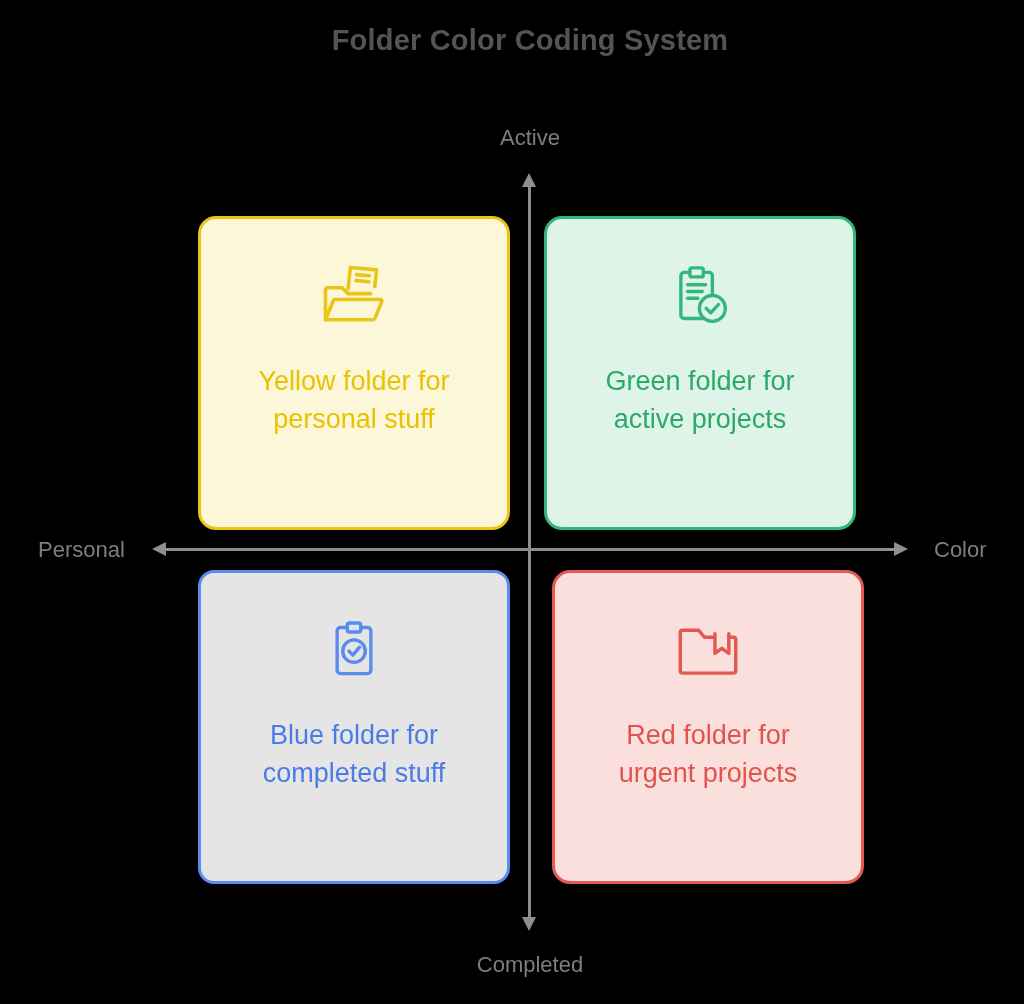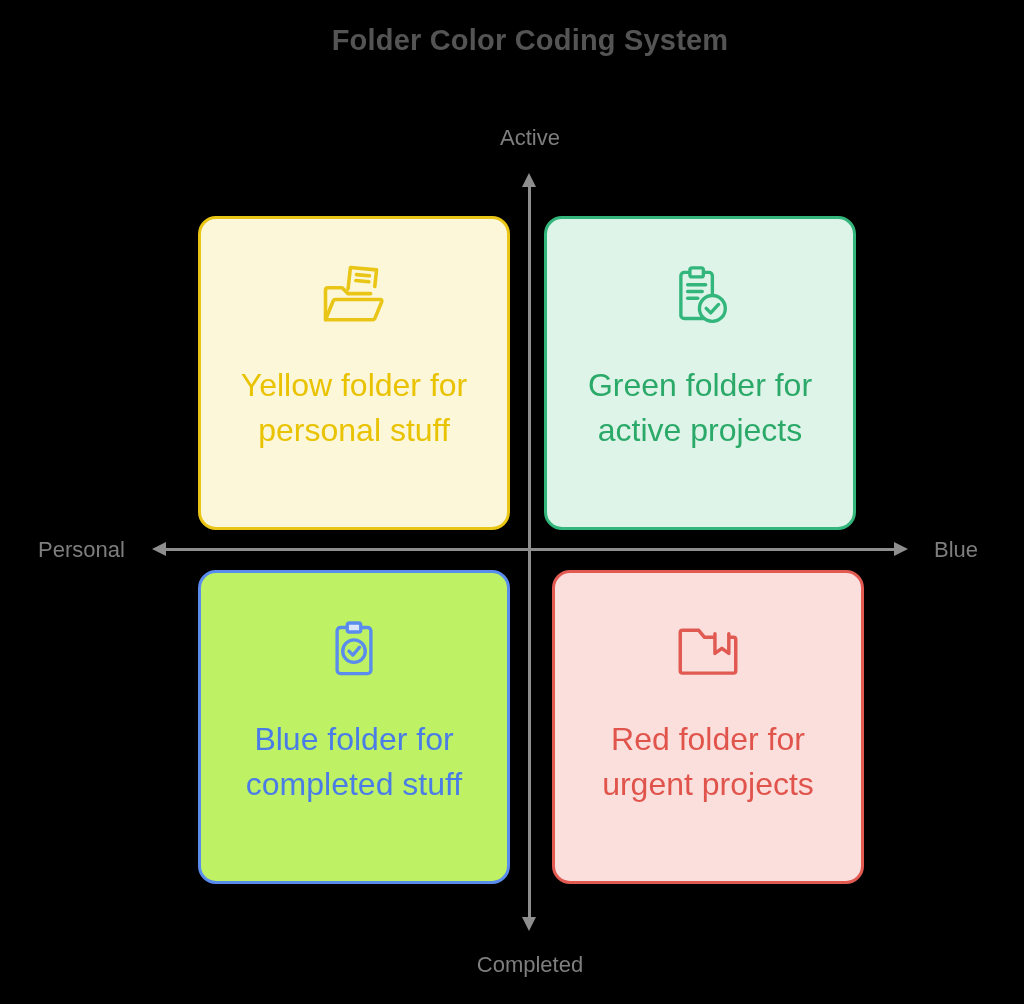--- a/index.html
+++ b/index.html
@@ -65,44 +65,44 @@
     border:3px solid;
     display:flex;flex-direction:column;align-items:center;
     box-sizing:content-box;
   }
   .card .icon-wrap{
     margin-top:38px;height:78px;display:flex;align-items:center;justify-content:center;
   }
   .card .label{
     margin-top:28px;
     text-align:center;
-    font-size:32px;line-height:1.4;font-weight:400;
+    font-size:27px;line-height:1.4;font-weight:400;
   }
 
   .card.q-yellow{left:198px;top:216px;background:#fcf7d9;border-color:#e9c516;color:#e9c200;}
   .card.q-green {left:544px;top:216px;background:#def4e8;border-color:#33b67c;color:#2aa968;}
-  .card.q-blue  {left:198px;top:570px;background:#bef264;border-color:#5a8cee;color:#4a7ce8;}
+  .card.q-blue  {left:198px;top:570px;background:#e5e5e5;border-color:#5a8cee;color:#4a7ce8;border-radius:16px;}
   .card.q-red   {left:552px;top:570px;background:#fbdfdd;border-color:#e15a52;color:#e0544c;}
 
   .card svg{display:block;}
 </style>
 </head>
 <body>
 
 <div class="canvas">
 
   <div class="title">Folder Color Coding System</div>
 
   <div class="v-axis"></div>
   <div class="h-axis"></div>
 
   <div class="axis-label top">Active</div>
   <div class="axis-label bottom">Completed</div>
   <div class="axis-label left">Personal</div>
-  <div class="axis-label right">Blue</div>
+  <div class="axis-label right">Color</div>
 
   <div class="card q-yellow">
     <div class="icon-wrap">
       <svg width="76" height="76" viewBox="0 0 64 64" fill="none" stroke="#e9c516" stroke-width="3" stroke-linecap="round" stroke-linejoin="round">
 
         <path d="M27 26 L29 8 L51 10 L49.5 24"></path>
         <path d="M34 14 L45 15"></path>
         <path d="M33.5 19 L44.5 20"></path>
 
         <path d="M8 52 L8 27 Q8 25 10 25 L22 25 L27 30 L46 30"></path>

